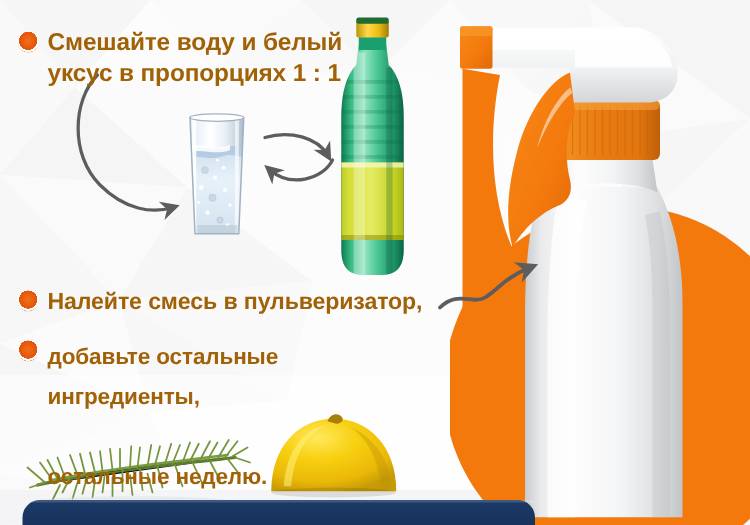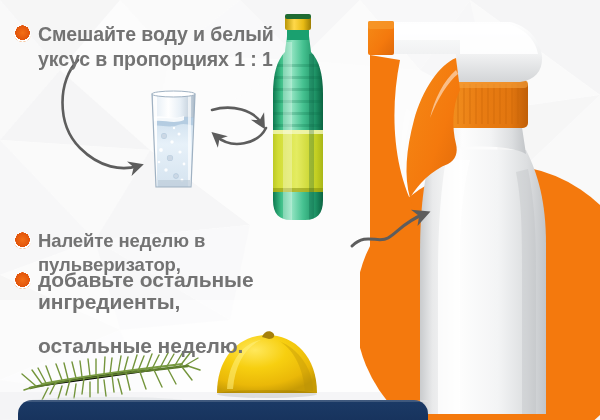--- a/index.html
+++ b/index.html
@@ -30,30 +30,30 @@
   .bullet-dot {
     flex:0 0 auto;
     width:17px; height:17px;
     border-radius:50%;
     background:
        radial-gradient(circle at 50% 45%, #f36f16 0%, #e2540a 56%, #e2540a 57%, #ffffff 58%, #ffffff 70%, #f5a463 71%, #e8842c 100%);
     margin-top:3px;
     margin-right:7px;
   }
   .bullet-text {
-    color:#737373;
+    color:#a16207;
     font-weight:bold;
     letter-spacing:-0.1px;
   }
   .b1 { left:14px; top:22px; width:300px; }
   .b1 .bullet-text { font-size:19.5px; line-height:25px; }
   .b2 { left:14px; top:229px; width:330px; }
   .b2 .bullet-text { font-size:18.5px; line-height:24px; }
   .b3 { left:14px; top:269px; width:330px; }
-  .b3 .bullet-text { font-size:21px; line-height:22px; }
+  .b3 .bullet-text { font-size:18px; line-height:32px; }
 
   
   .glass {
     position:absolute; left:146px; top:88px;
     width:55px; height:105px;
     z-index:30;
   }
 
   
   .vbottle { position:absolute; left:265px; top:12px; width:66px; height:212px; z-index:31; }
@@ -409,21 +409,21 @@
     <span class="bullet-dot"></span>
     <span class="bullet-text">
       <span>Смешайте воду и белый</span><br>
       <span>уксус в пропорциях 1 : 1</span>
     </span>
   </div>
 
   <div class="bullet-row b2">
     <span class="bullet-dot"></span>
     <span class="bullet-text">
-      <span>Налейте неделю в пульверизатор,</span>
+      <span>Налейте смесь в пульверизатор,</span>
     </span>
   </div>
 
   <div class="bullet-row b3">
     <span class="bullet-dot"></span>
     <span class="bullet-text">
       <span>добавьте остальные ингредиенты,</span><br>
       <br>
       <span>остальные неделю.</span>
     </span>

